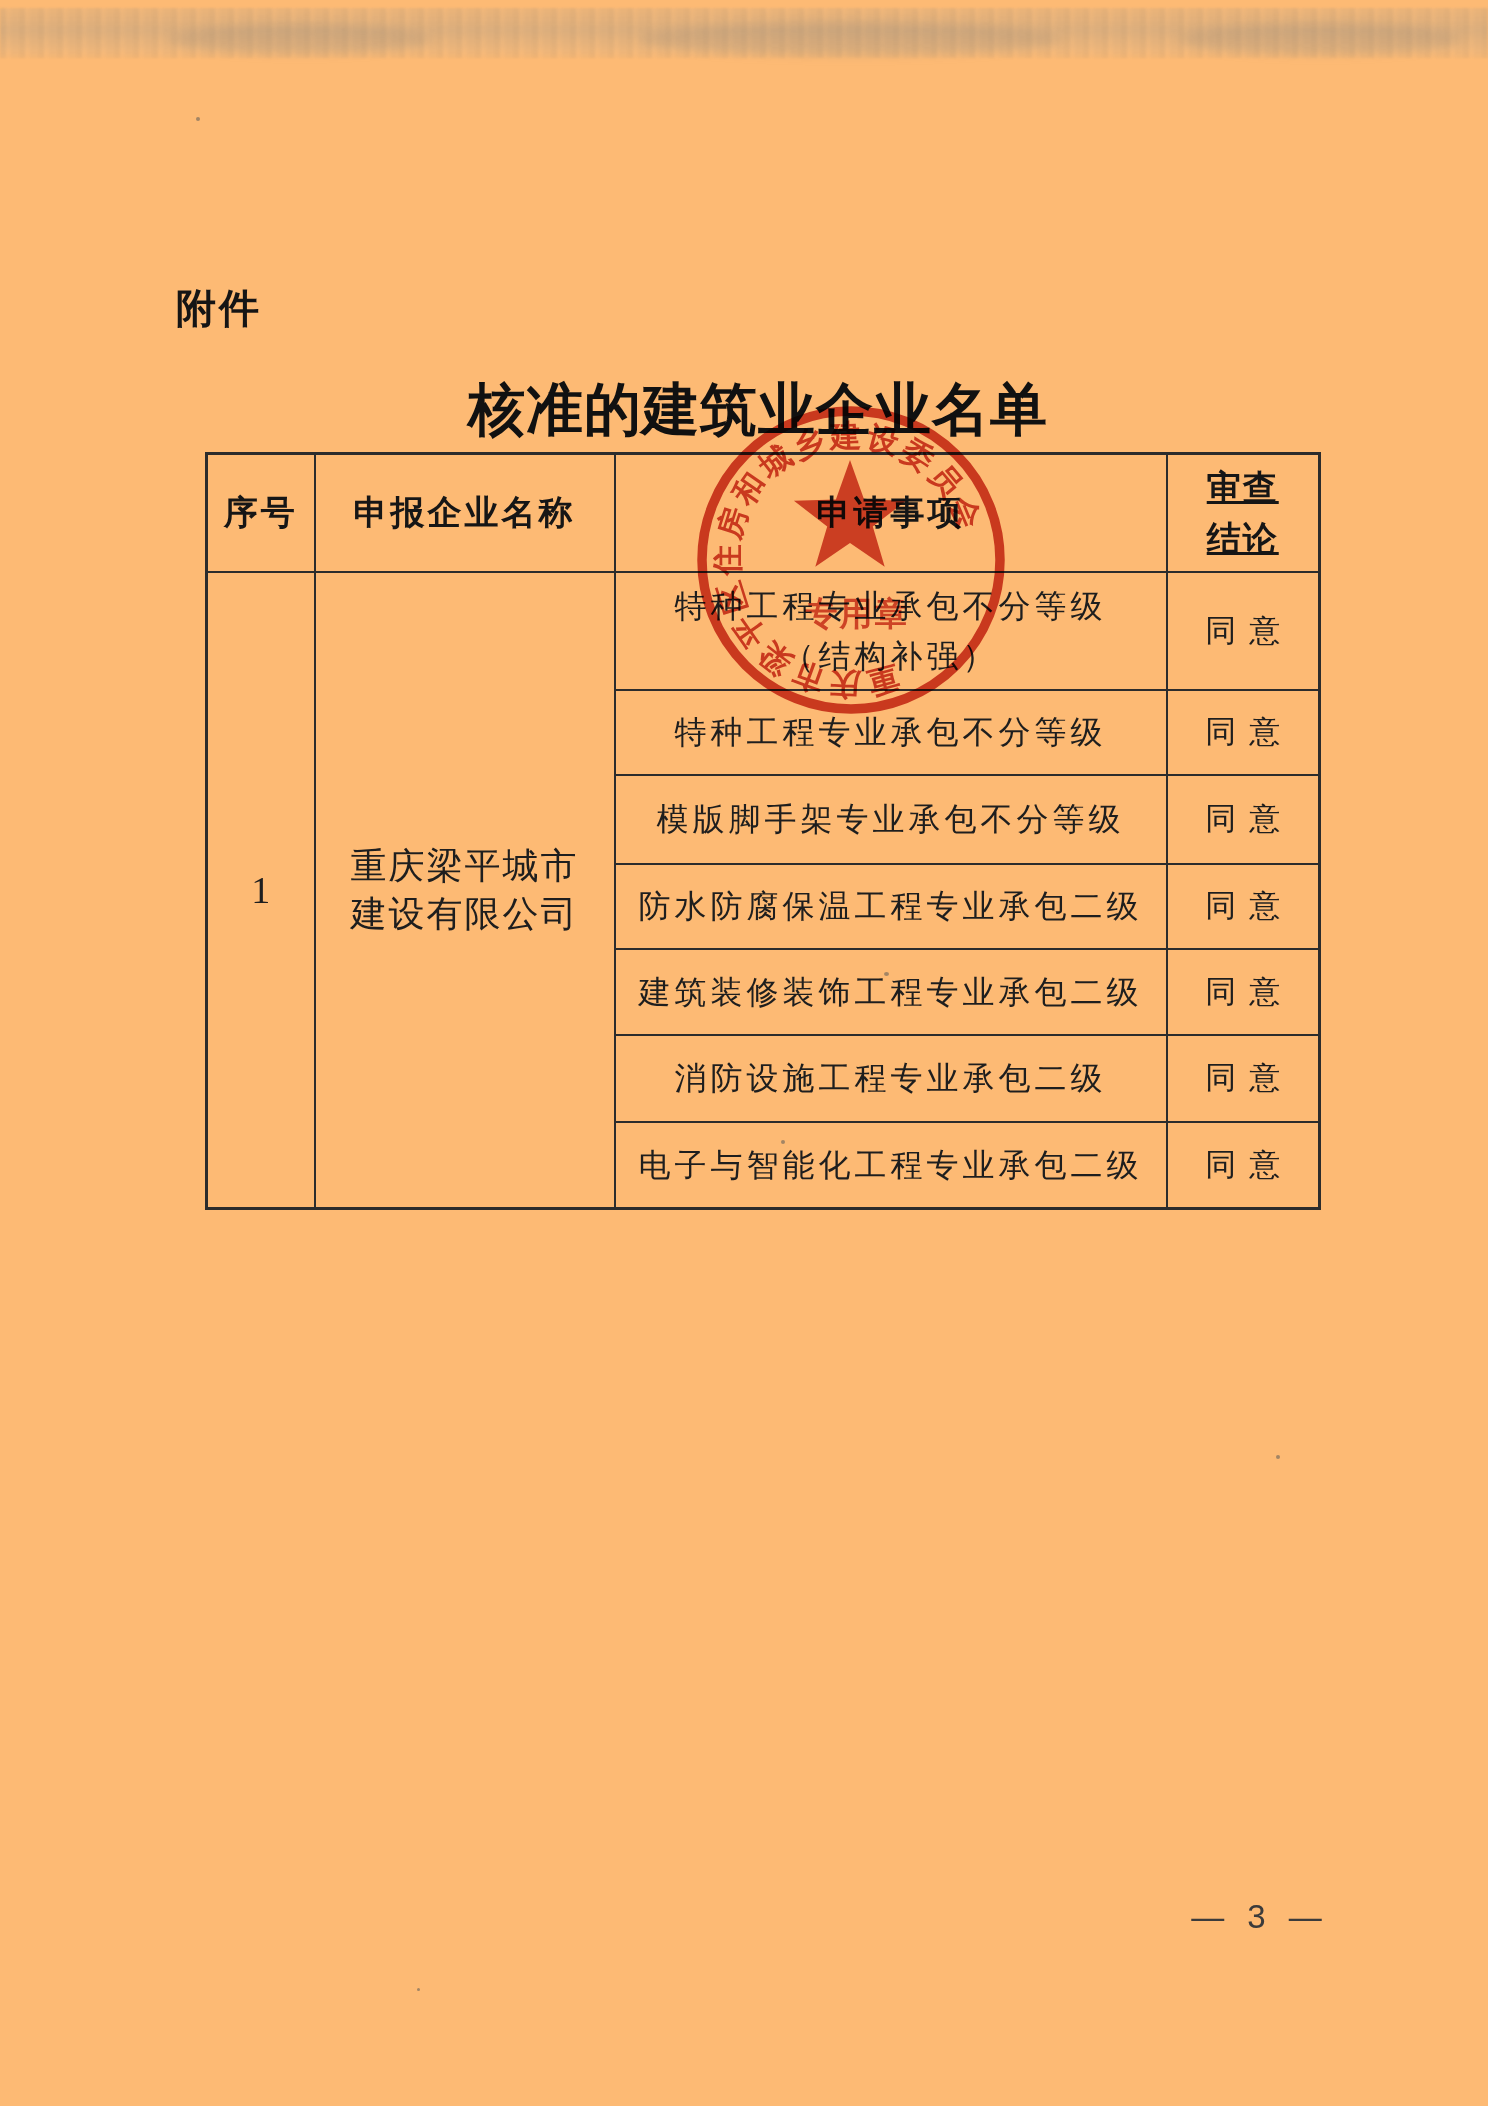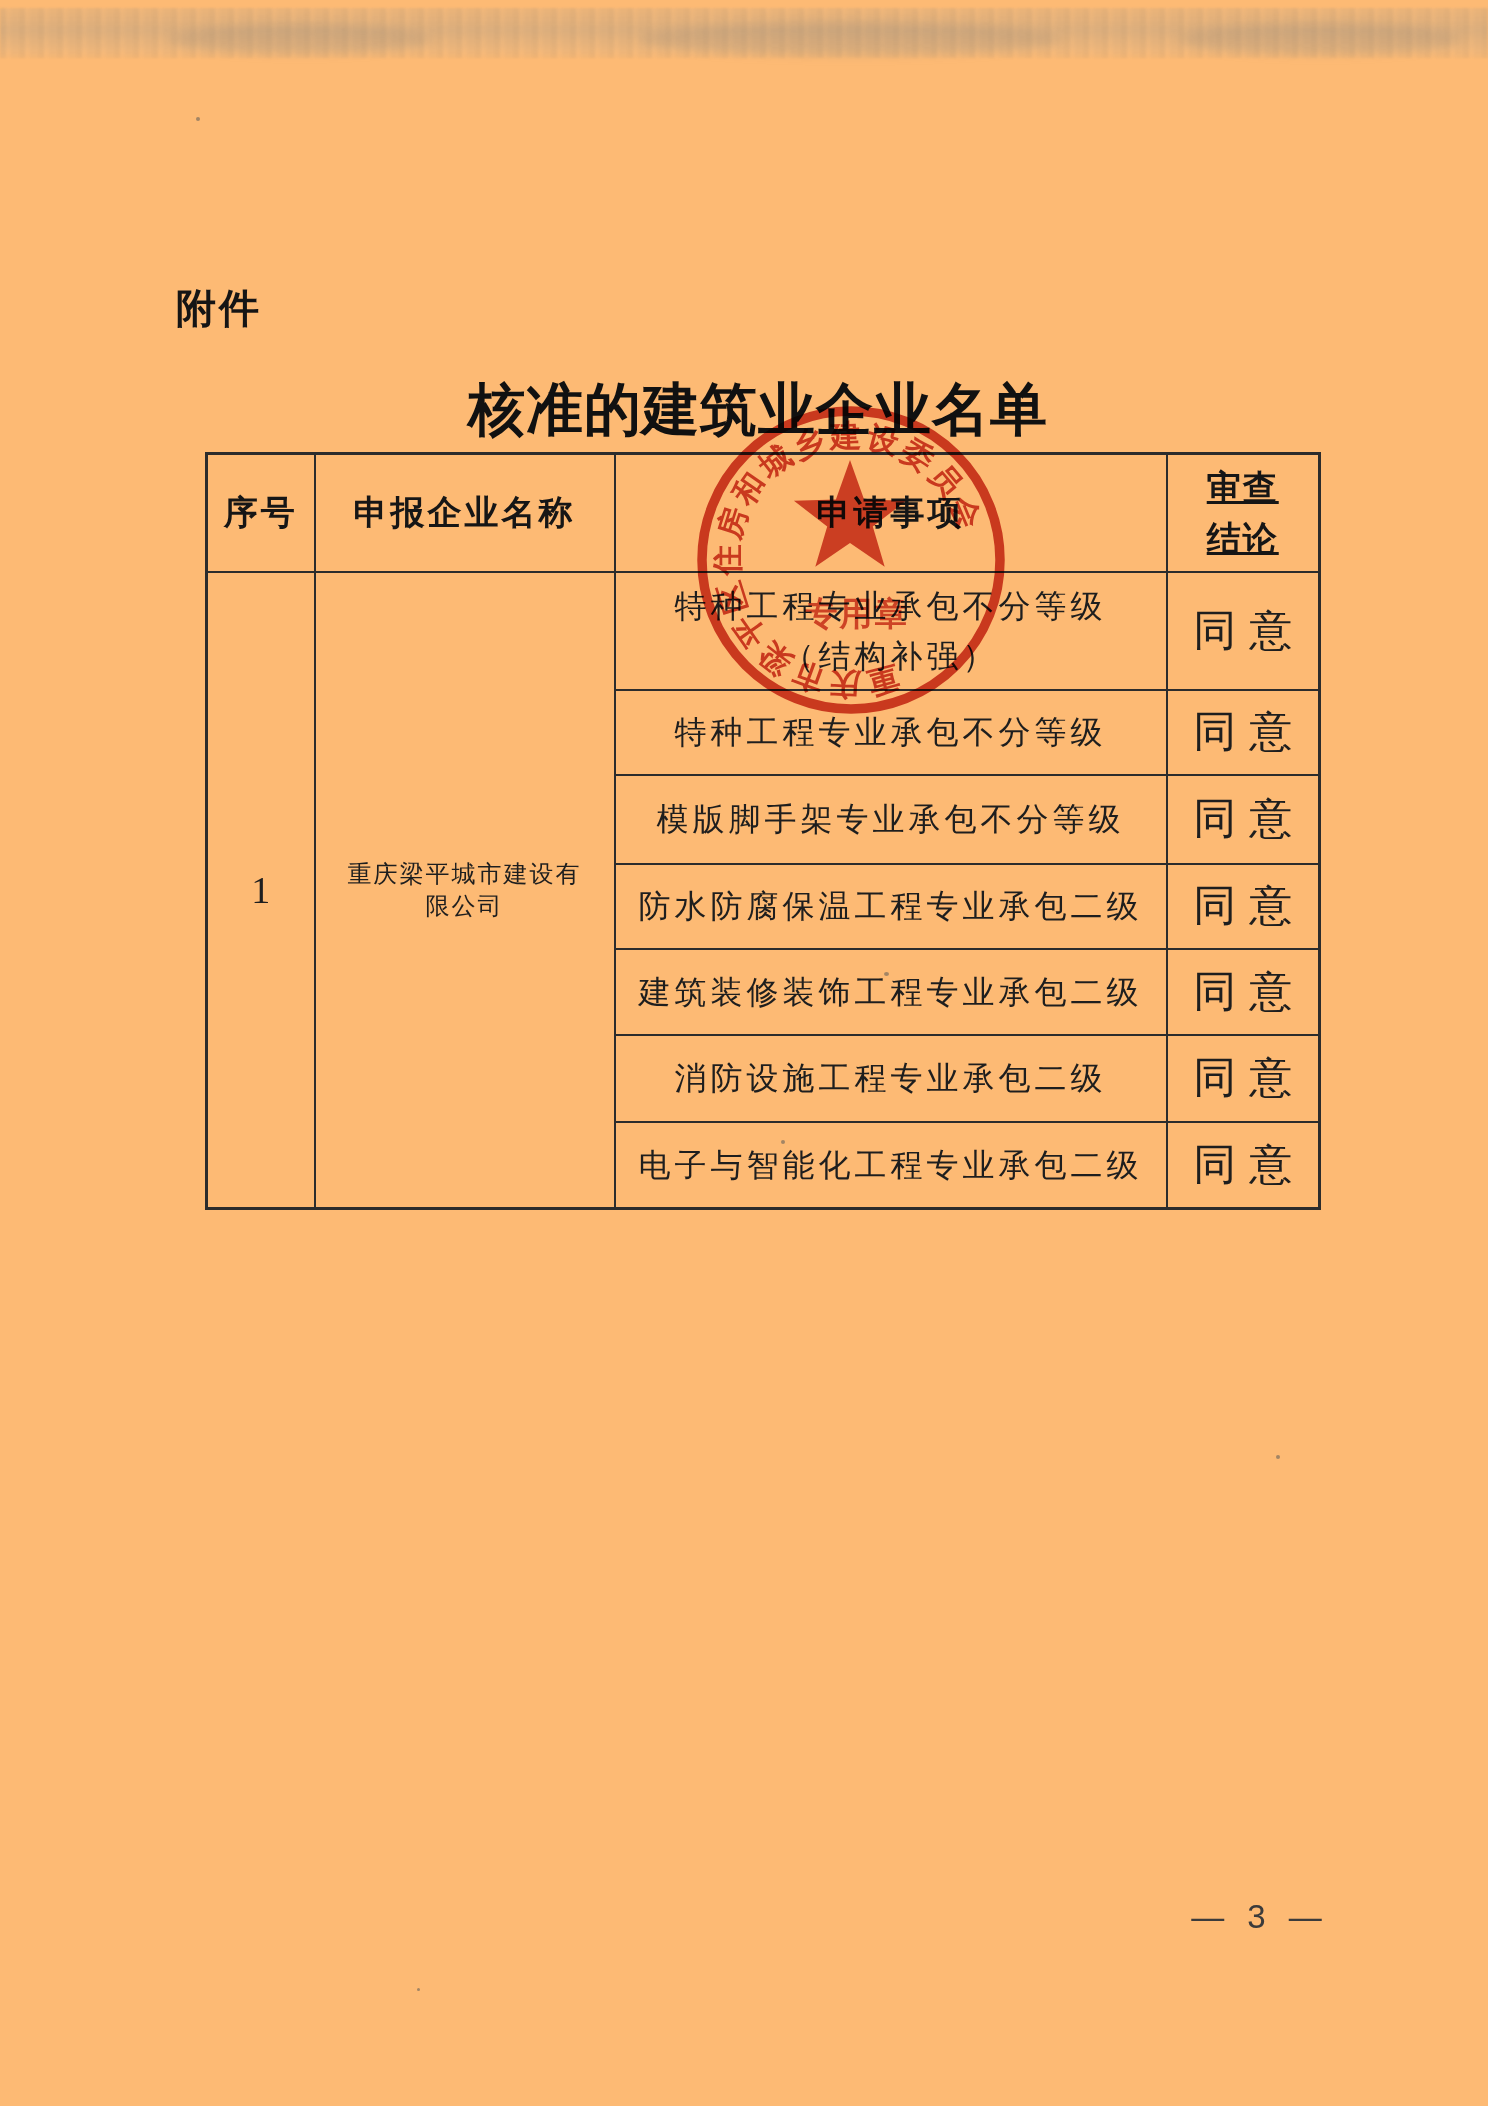--- a/index.html
+++ b/index.html
@@ -60,23 +60,23 @@
   tr.item-row-5 { height:87px; }
   tr.item-row-6 { height:87px; }
 
   .th-txt {
     font-family:"Liberation Sans", sans-serif; font-weight:bold;
     font-size:34px; letter-spacing:3px; color:#161616;
   }
   .th-wrap2 { display:inline-block; width:2.35em; line-height:1.5; letter-spacing:2px;text-decoration:underline; }
 
   td.serial  { font-size:38px; font-family:"Liberation Serif", serif; }
-  td.company { font-size:24px; letter-spacing:2px; line-height:1.34; padding:0 27px; }
+  td.company { font-size:36px; letter-spacing:2px; line-height:1.34; padding:0 27px; }
   td.item    { font-size:32px; letter-spacing:4px; line-height:50px; white-space:pre-line; padding:0 6px; }
-  td.result  { font-size:43px; }
+  td.result  { font-size:31px; }
   td.result .res-txt { letter-spacing:13px; margin-right:-13px; }
 
   
   .seal {
     position:absolute; left:679px; top:388px; width:344px; height:344px;
     mix-blend-mode:multiply; opacity:.88; filter:blur(.5px);
     pointer-events:none;
   }
   .seal-ring { fill:none; stroke:var(--seal-color); stroke-width:9.5px; }
   .seal-star { fill:var(--seal-color); opacity:.96; }

